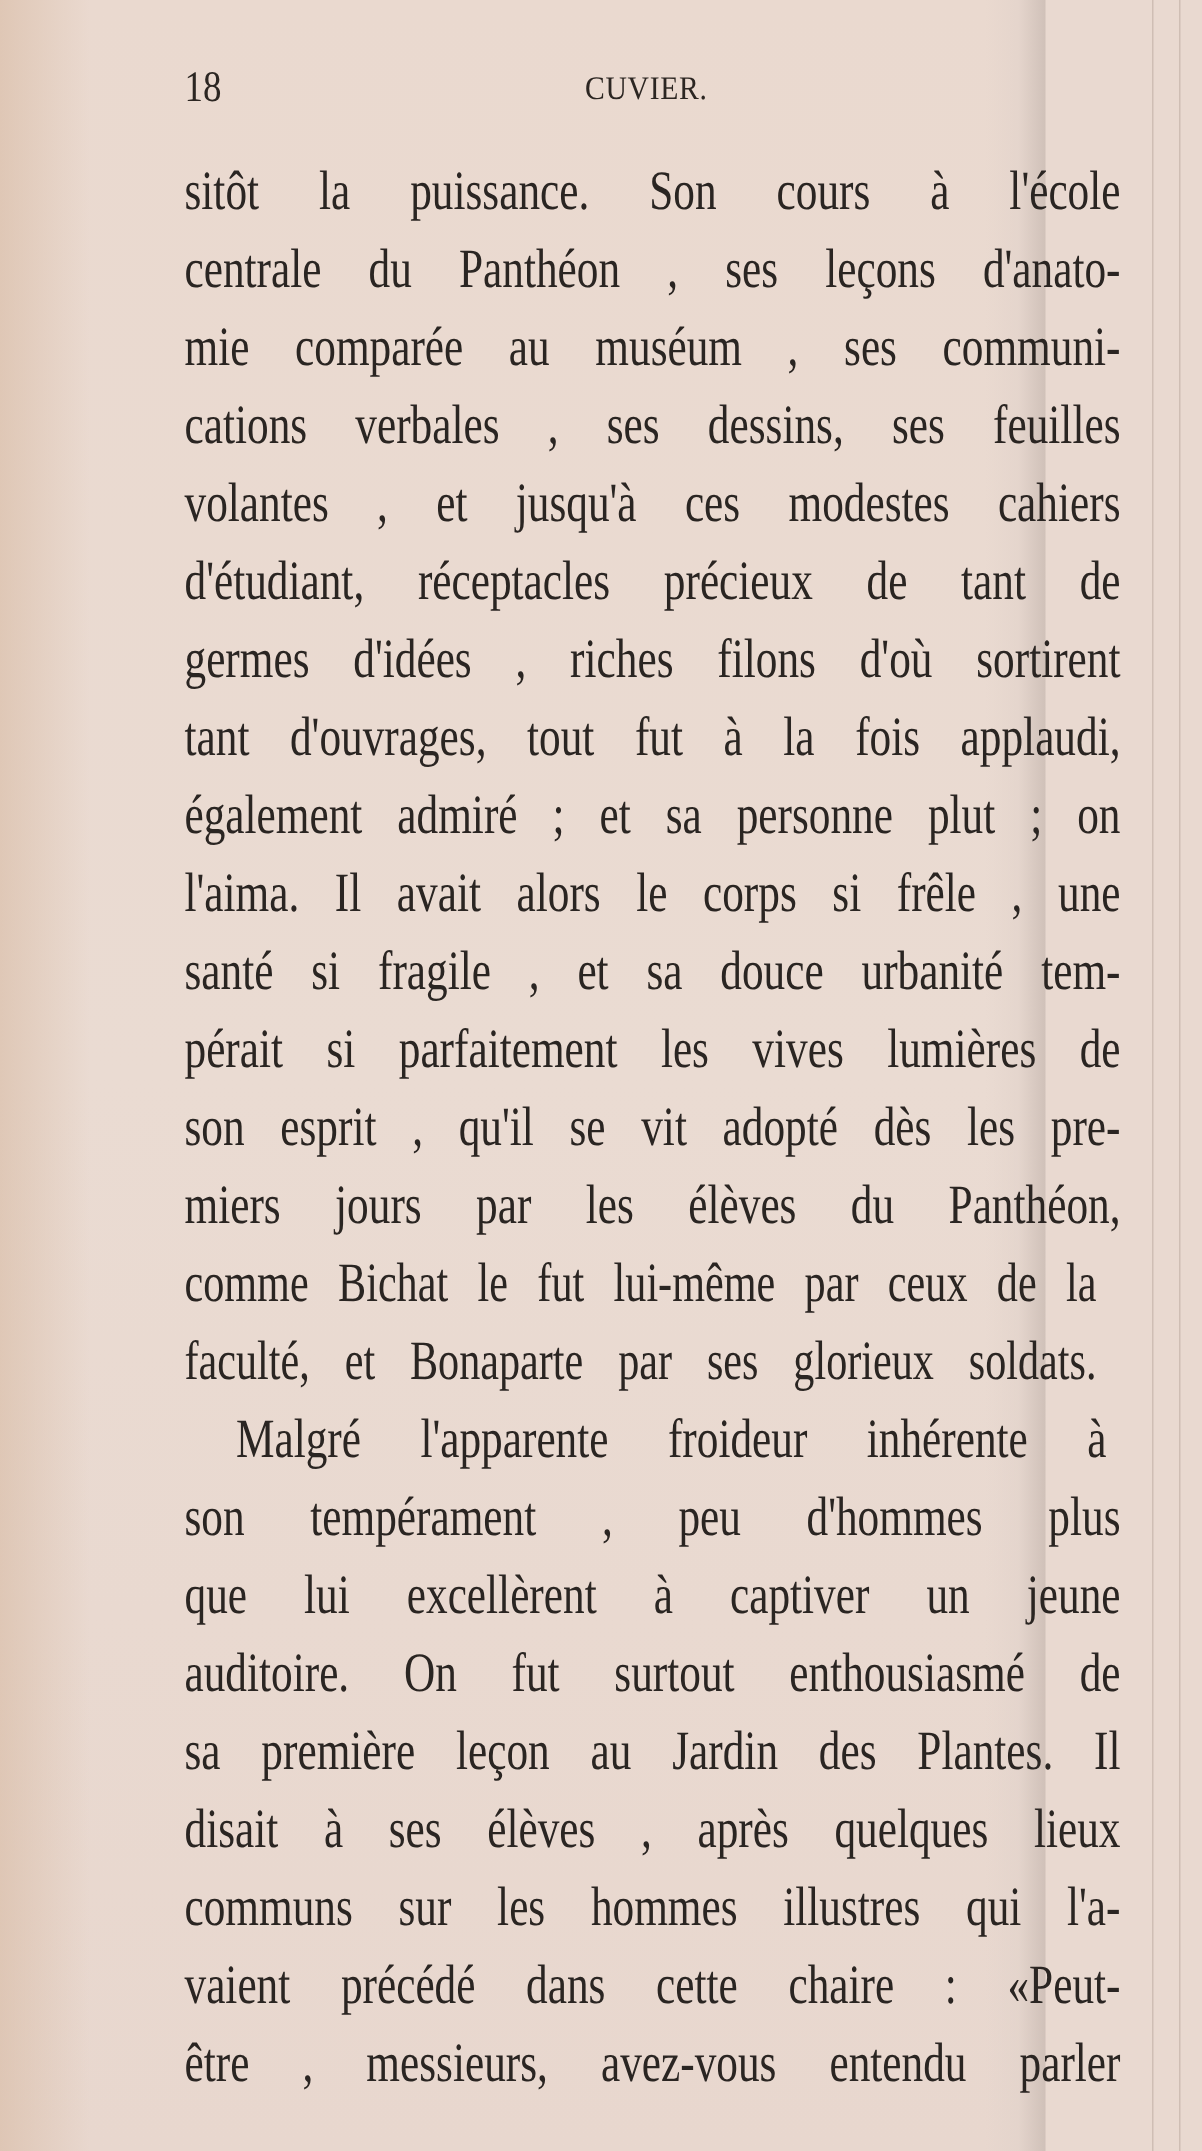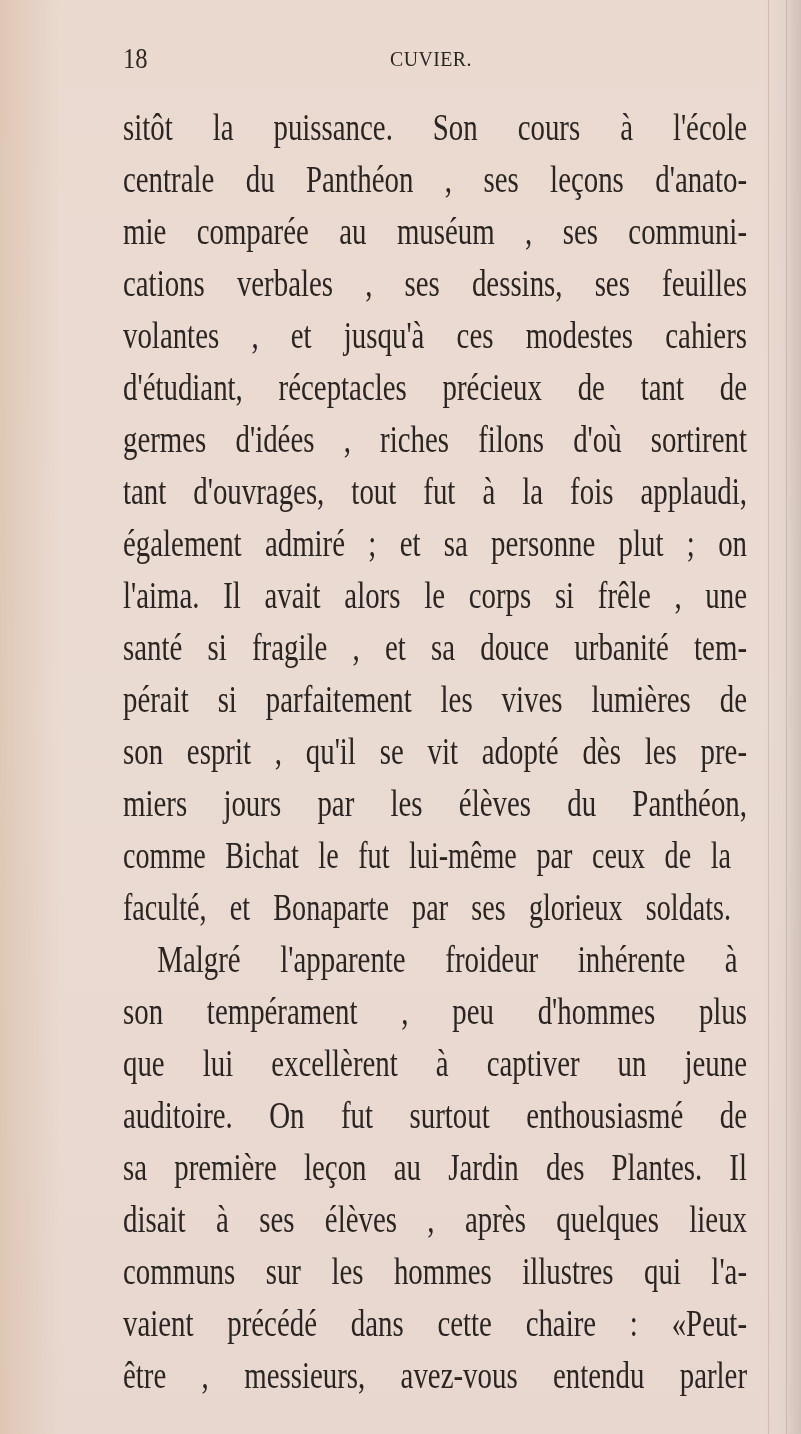--- a/index.html
+++ b/index.html
@@ -11,21 +11,21 @@
       height: 1434px;
       overflow: hidden;
       background: #e9d9d0;
       position: relative;
       font-family: "Liberation Serif", "DejaVu Serif", serif;
       color: #2a2522;
     }
     .page {
       position: absolute;
       left: 0; top: 0;
-      width: 801px;
+      width: 697px;
       height: 1434px;
       background:
         linear-gradient(90deg, rgba(214,184,160,0.55) 0px, rgba(233,217,208,0) 60px),
         linear-gradient(270deg, rgba(205,190,182,0.9) 0px, rgba(225,210,202,0.6) 18px, rgba(233,217,208,0) 40px),
         linear-gradient(180deg, #ead9cf 0%, #eadbd2 50%, #e8d7ce 100%);
     }
     .edge-line {
       position: absolute;
       top: 0;
       width: 1px;

